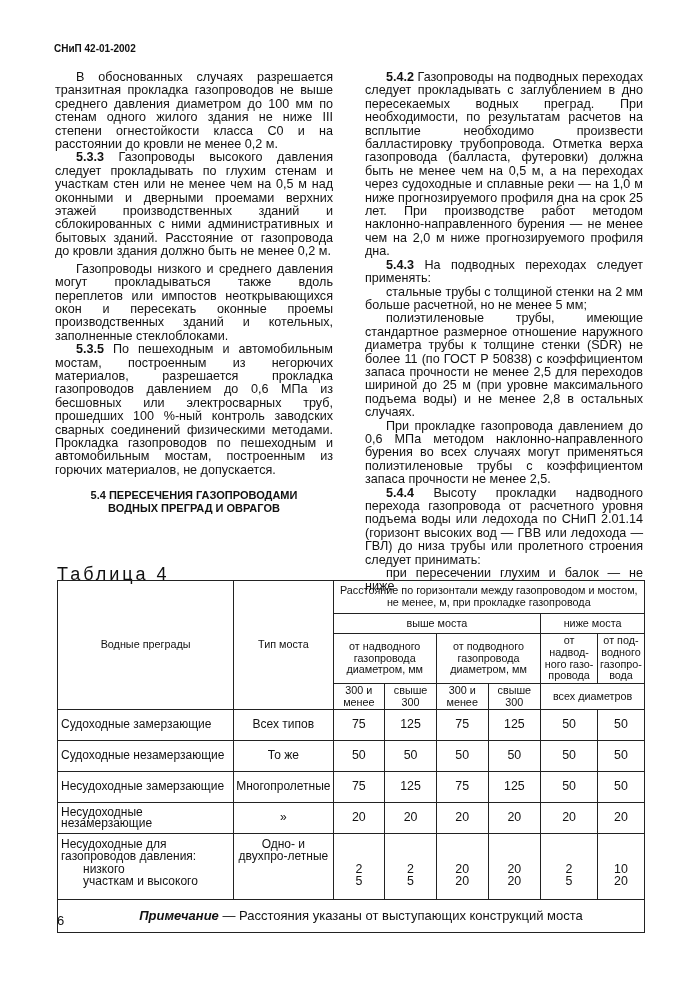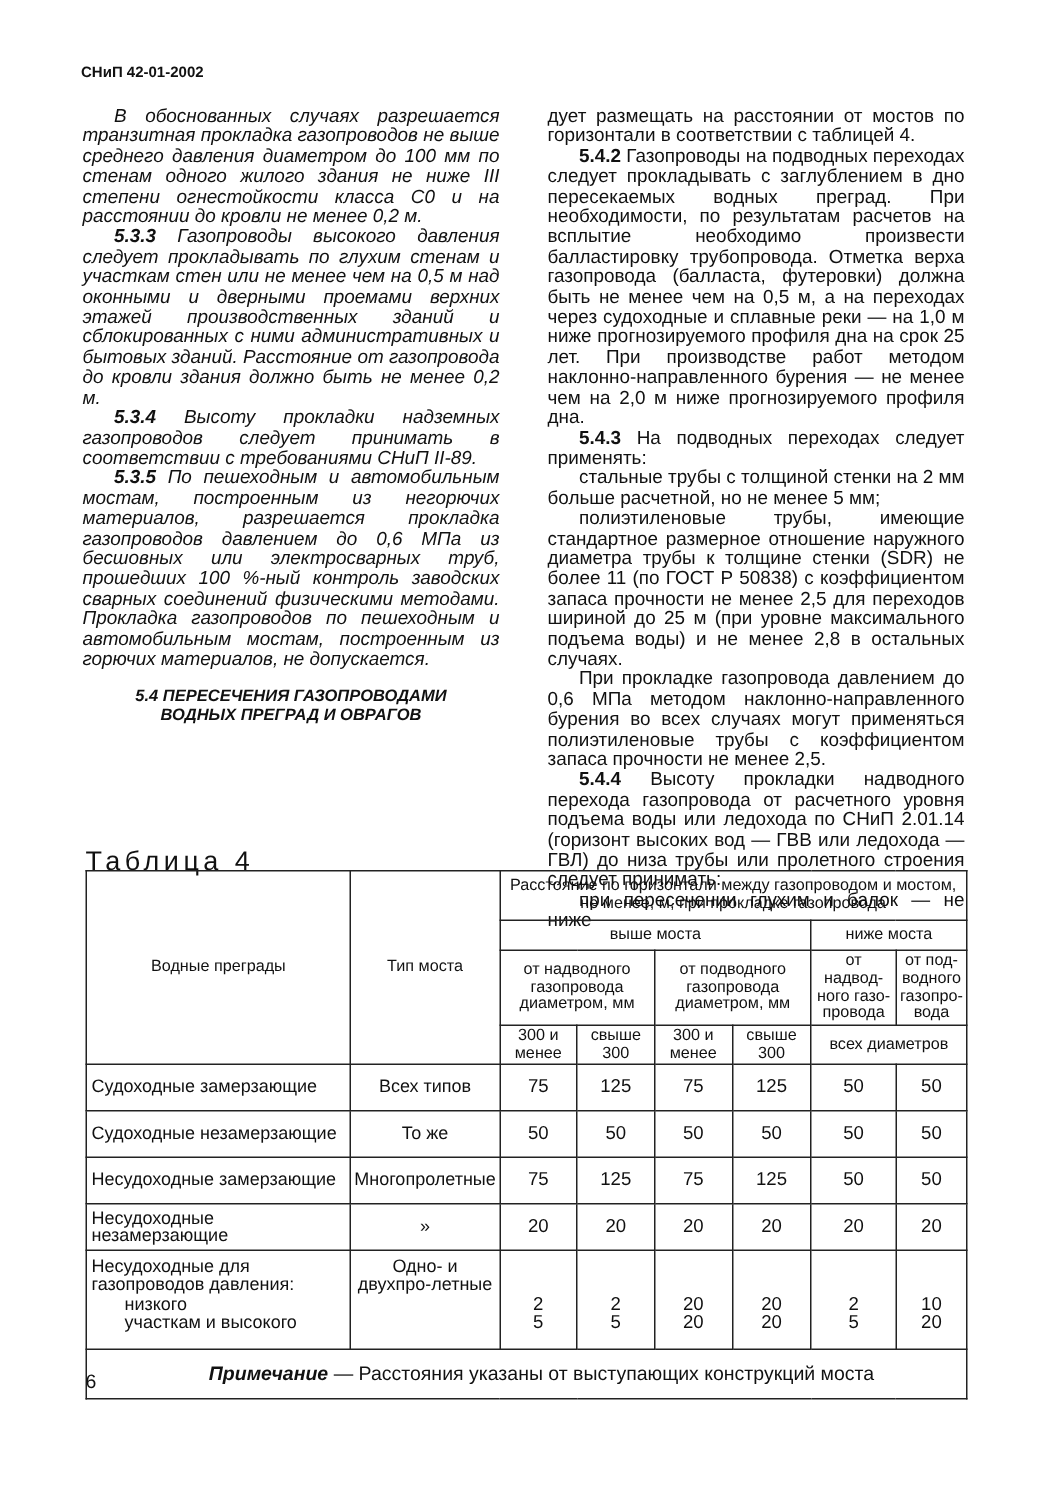--- a/index.html
+++ b/index.html
@@ -1,20 +1,20 @@
 <!DOCTYPE html>
 <html><head>
 <meta charset="utf-8">
 <style>
   html, body { margin: 0; padding: 0; background: #ffffff; }
   body { width: 700px; height: 997px; position: relative; overflow: hidden;
          font-family: "Liberation Sans", "DejaVu Sans", sans-serif; color: #111; }
   .doc-code { position: absolute; left: 54px; top: 43px; font-weight: bold; font-size: 10px; }
   .col { position: absolute; top: 71px; width: 278px; font-size: 12.6px; line-height: 13.4px; text-align: justify; }
-  .col.left { left: 55px; font-style: italic; }
+  .col.left { left: 55px; }
   .col.right { left: 365px; top: 71px; width: 278px; }
   .col p { margin: 0; text-indent: 21px; text-align: justify; }
   .col p.noind { text-indent: 0; }
   .col p.gap { margin-top: 4px; }
   .col b { font-weight: bold; }
   .sec-head { text-align: center; font-weight: bold; font-size: 11px; line-height: 12.5px; margin: 12px 0 9px 0; text-indent: 0 !important; }
   .tbl-caption { position: absolute; left: 57px; top: 564px; font-size: 18px; letter-spacing: 3px; }
   table.t4 { position: absolute; left: 57px; top: 580px; width: 588px; border-collapse: collapse; font-size: 10.8px; }
   table.t4 td { border: 1.2px solid #222; text-align: center; vertical-align: middle; padding: 1px 2px; line-height: 11.6px; }
   table.t4 td.left { text-align: left; padding-left: 3px; }
@@ -27,30 +27,29 @@
   .page-num { position: absolute; left: 57px; top: 913px; font-size: 13px; }
 </style>
 </head>
 <body>
 
 <div class="doc-code">СНиП 42-01-2002</div>
 
 <div class="col left">
   <p>В обоснованных случаях разрешается транзитная прокладка газопроводов не выше среднего давления диаметром до 100 мм по стенам одного жилого здания не ниже III степени огнестойкости класса С0 и на расстоянии до кровли не менее 0,2 м.</p>
   <p><b>5.3.3</b><span> Газопроводы высокого давления следует прокладывать по глухим стенам и участкам стен или не менее чем на 0,5 м над оконными и дверными проемами верхних этажей производственных зданий и сблокированных с ними административных и бытовых зданий. Расстояние от газопровода до кровли здания должно быть не менее 0,2 м.</span></p>
-  <p><b>5.3.4</b><span> Высоту прокладки надземных газопроводов следует принимать в соответствии с требованиями СНиП II-89.</span></p>
+  <p class="gap">Газопроводы низкого и среднего давления могут прокладываться также вдоль переплетов или импостов неоткрывающихся окон и пересекать оконные проемы производственных зданий и котельных, заполненные стеклоблоками.</p>
   <p><b>5.3.5</b><span> По пешеходным и автомобильным мостам, построенным из негорючих материалов, разрешается прокладка газопроводов давлением до 0,6 МПа из бесшовных или электросварных труб, прошедших 100 %-ный контроль заводских сварных соединений физическими методами. Прокладка газопроводов по пешеходным и автомобильным мостам, построенным из горючих материалов, не допускается.</span></p>
   <div class="sec-head">
     <div>5.4 ПЕРЕСЕЧЕНИЯ ГАЗОПРОВОДАМИ</div>
     <div>ВОДНЫХ ПРЕГРАД И ОВРАГОВ</div>
   </div>
 </div>
 
 <div class="col right">
-  <p class="noind">дует размещать на расстоянии от мостов по горизонтали в соответствии с таблицей 4.</p>
   <p><b>5.4.2</b><span> Газопроводы на подводных переходах следует прокладывать с заглублением в дно пересекаемых водных преград. При необходимости, по результатам расчетов на всплытие необходимо произвести балластировку трубопровода. Отметка верха газопровода (балласта, футеровки) должна быть не менее чем на 0,5 м, а на переходах через судоходные и сплавные реки — на 1,0 м ниже прогнозируемого профиля дна на срок 25 лет. При производстве работ методом наклонно-направленного бурения — не менее чем на 2,0 м ниже прогнозируемого профиля дна.</span></p>
   <p><b>5.4.3</b><span> На подводных переходах следует применять:</span></p>
   <p>стальные трубы с толщиной стенки на 2 мм больше расчетной, но не менее 5 мм;</p>
   <p>полиэтиленовые трубы, имеющие стандартное размерное отношение наружного диаметра трубы к толщине стенки (SDR) не более 11 (по ГОСТ Р 50838) с коэффициентом запаса прочности не менее 2,5 для переходов шириной до 25 м (при уровне максимального подъема воды) и не менее 2,8 в остальных случаях.</p>
   <p>При прокладке газопровода давлением до 0,6 МПа методом наклонно-направленного бурения во всех случаях могут применяться полиэтиленовые трубы с коэффициентом запаса прочности не менее 2,5.</p>
   <p><b>5.4.4</b><span> Высоту прокладки надводного перехода газопровода от расчетного уровня подъема воды или ледохода по СНиП 2.01.14 (горизонт высоких вод — ГВВ или ледохода — ГВЛ) до низа трубы или пролетного строения следует принимать:</span></p>
   <p>при пересечении глухим и балок — не ниже</p>
 </div>
 
 <div class="tbl-caption">Таблица 4</div>

